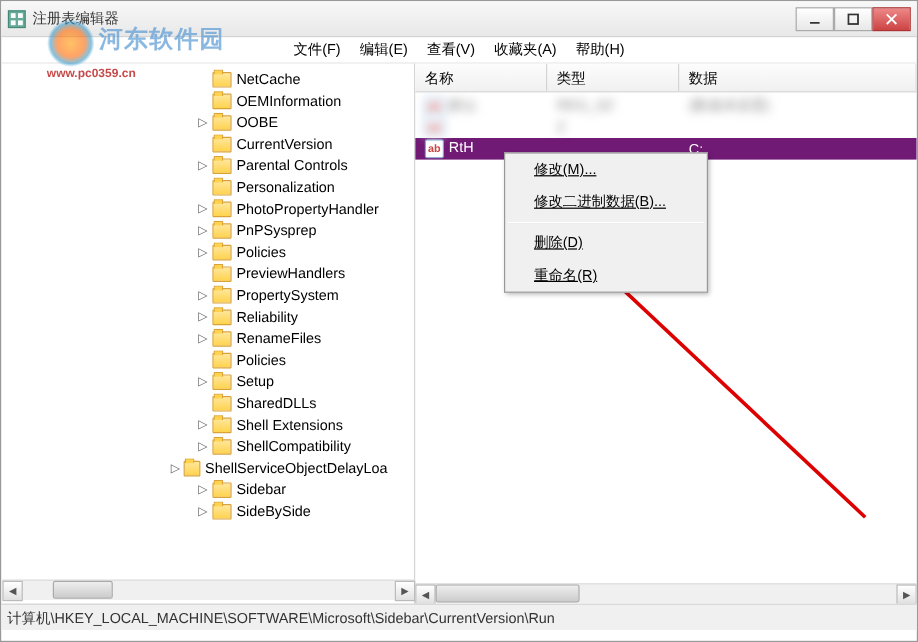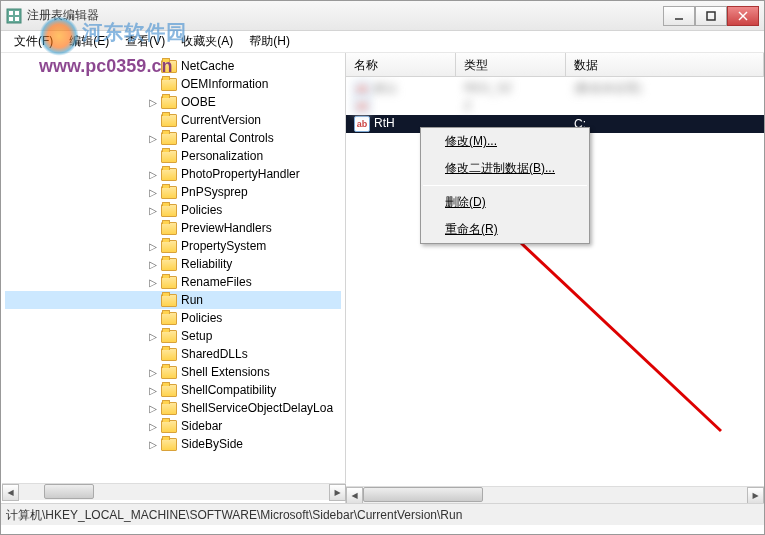--- a/index.html
+++ b/index.html
@@ -1,55 +1,55 @@
 <!DOCTYPE html>
 <html><head>
   <meta charset="utf-8">
   <style>
     * { margin: 0; padding: 0; box-sizing: border-box; font-family: "Microsoft YaHei", "SimSun", sans-serif; font-size: 12px; }
     body { width: 765px; height: 535px; background: #fff; position: relative; overflow: hidden; border: 1px solid #999; }
     
     
     .watermark { position: absolute; top: 15px; left: 10px; z-index: 100; pointer-events: none; margin-left: 28px; }
     .watermark-text { color: #5a9bd4; font-size: 20px; font-weight: bold; opacity: 0.7; letter-spacing: 1px; }
-    .watermark-url { color: #701a75; font-size: 18px; font-weight: bold; opacity: 0.8; }
+    .watermark-url { color: #b91c1c; font-size: 10px; font-weight: bold; opacity: 0.8; }
     .watermark-logo { display: inline-block; width: 40px; height: 40px; background: radial-gradient(circle, #f90 0%, #f60 40%, #39c 60%, transparent 70%); border-radius: 50%; opacity: 0.6; vertical-align: middle; }
     
     
     .titlebar { height: 30px; background: linear-gradient(to bottom, #f8f8f8, #e8e8e8); border-bottom: 1px solid #d4d4d4; display: flex; align-items: center; padding: 0 5px; }
     .titlebar .icon { width: 16px; height: 16px; margin-right: 5px; }
     .titlebar .title { flex: 1; color: #333; }
     .window-controls { display: flex; gap: 0; }
     .window-btn { width: 32px; height: 20px; border: 1px solid #aaa; display: flex; align-items: center; justify-content: center; background: linear-gradient(to bottom, #fff, #e8e8e8); }
     .window-btn.close { background: linear-gradient(to bottom, #e88, #c44); border-color: #a33; }
     .window-btn svg { width: 10px; height: 10px; }
     
     
-    .menubar { height: 22px; display: flex; align-items: center; padding: 0 5px; border-bottom: 1px solid #e8e8e8; }
+    .menubar { height: 22px; display: flex; align-items: center; padding: 0 5px; border-bottom: 1px solid #e8e8e8; justify-content: center; }
     .menu-item { padding: 2px 8px; cursor: default; }
     
     
     .content { display: flex; height: 450px; }
     
     
-    .tree-panel { width: 345px; overflow: auto; border-right: 1px solid #d4d4d4; padding: 4px 4px; }
+    .tree-panel { width: 345px; overflow: auto; border-right: 1px solid #d4d4d4; padding: 4px 20px; }
     .tree-item { display: flex; align-items: center; height: 18px; padding: 0 2px; white-space: nowrap; }
     .tree-item.selected { background: #cce8ff; }
     .expander { width: 12px; height: 12px; display: inline-flex; align-items: center; justify-content: center; margin-right: 2px; color: #666; font-size: 10px; }
     .folder-icon { width: 16px; height: 13px; margin-right: 4px; background: linear-gradient(to bottom, #ffe79c 0%, #ffd34e 100%); border: 1px solid #d9a23a; border-radius: 1px; position: relative; }
     .folder-icon::before { content: ''; position: absolute; top: -3px; left: 0; width: 6px; height: 3px; background: #ffd34e; border: 1px solid #d9a23a; border-bottom: none; border-radius: 1px 1px 0 0; }
     .tree-indent { display: inline-block; }
     
     
     .list-panel { flex: 1; display: flex; flex-direction: column; overflow: hidden; }
     .list-header { display: flex; height: 24px; border-bottom: 1px solid #d4d4d4; background: linear-gradient(to bottom, #fdfdfd, #f0f0f0); }
     .list-header-col { padding: 4px 8px; border-right: 1px solid #d4d4d4; }
     .list-body { flex: 1; overflow: auto; padding: 2px 0; position: relative; }
     .list-row { display: flex; align-items: center; height: 18px; padding: 0 4px; }
-    .list-row.selected { background: #0f172a; color: #fff; justify-content: space-between; }
+    .list-row.selected { background: #701a75; color: #fff; justify-content: space-between; }
     .list-cell { padding: 0 4px; overflow: hidden; }
     .value-icon { width: 16px; height: 16px; display: inline-flex; align-items: center; justify-content: center; background: #fff; border: 1px solid #7aa7d4; border-radius: 2px; margin-right: 4px; }
     .value-icon.ab::after { content: 'ab'; font-size: 9px; color: #c44; font-weight: bold; }
     .blurred { filter: blur(4px); color: #888; }
     
     
     .context-menu { position: absolute; top: 126px; left: 419px; width: 170px; background: #f0f0f0; border: 1px solid #999; box-shadow: 2px 2px 4px rgba(0,0,0,0.3); z-index: 50; }
     .context-item { padding: 5px 24px; cursor: default; text-decoration: underline; }
     .context-sep { height: 1px; background: #ccc; margin: 3px 2px; border-bottom: 1px solid #fff; }
     
@@ -185,26 +185,20 @@
           <span class="expander">▷</span>
           <span class="folder-icon"></span>
           <span>Reliability</span>
         </div>
         <div class="tree-item">
           <span class="tree-indent" style="width:140px"></span>
           <span class="expander">▷</span>
           <span class="folder-icon"></span>
           <span>RenameFiles</span>
         </div>
-        <div class="tree-item selected">
-          <span class="tree-indent" style="width:140px"></span>
-          <span class="expander"></span>
-          <span class="folder-icon"></span>
-          <span>Run</span>
-        </div>
         <div class="tree-item">
           <span class="tree-indent" style="width:140px"></span>
           <span class="expander"></span>
           <span class="folder-icon"></span>
           <span>Policies</span>
         </div>
         <div class="tree-item">
           <span class="tree-indent" style="width:140px"></span>
           <span class="expander">▷</span>
           <span class="folder-icon"></span>

